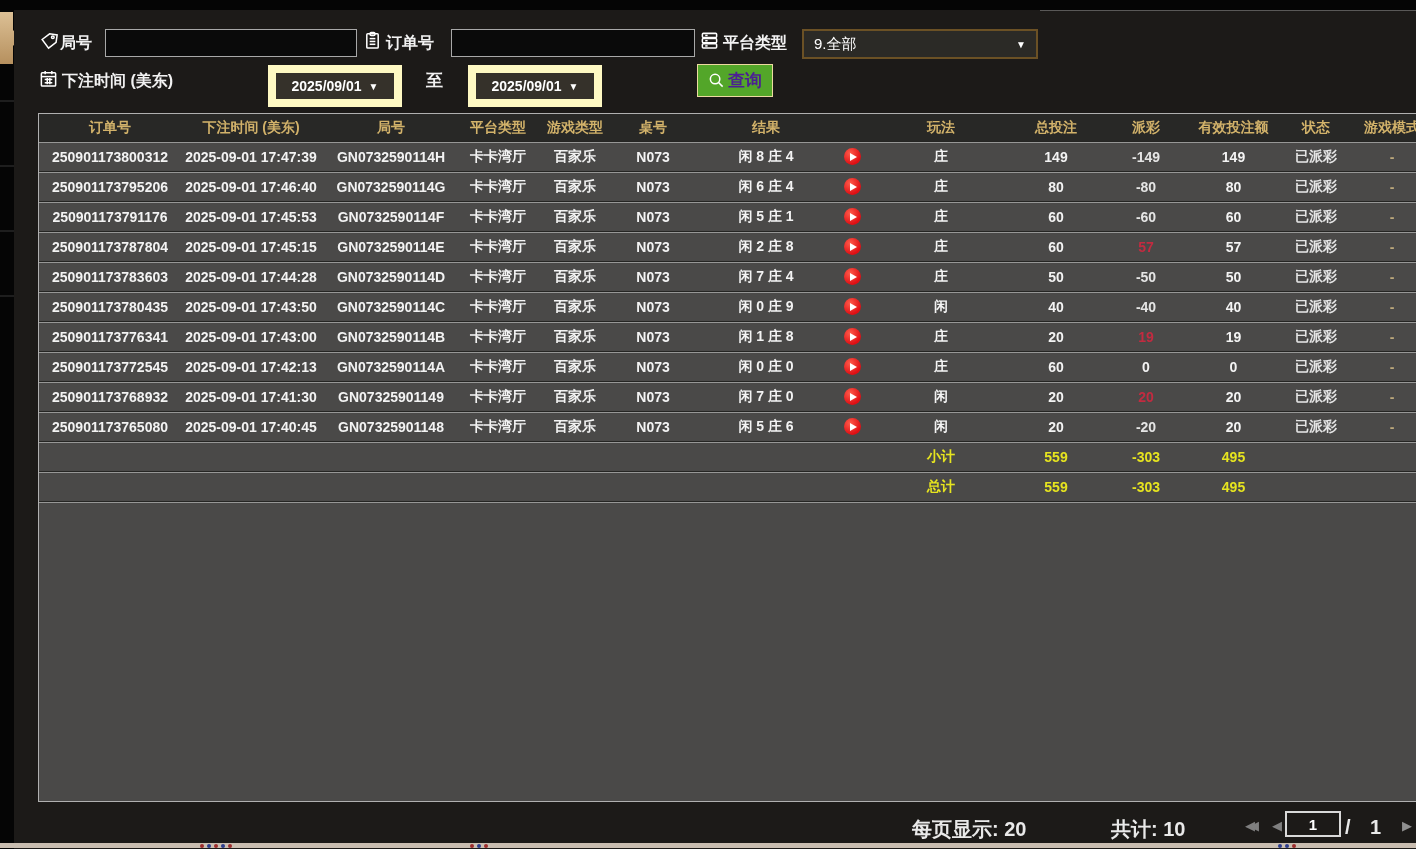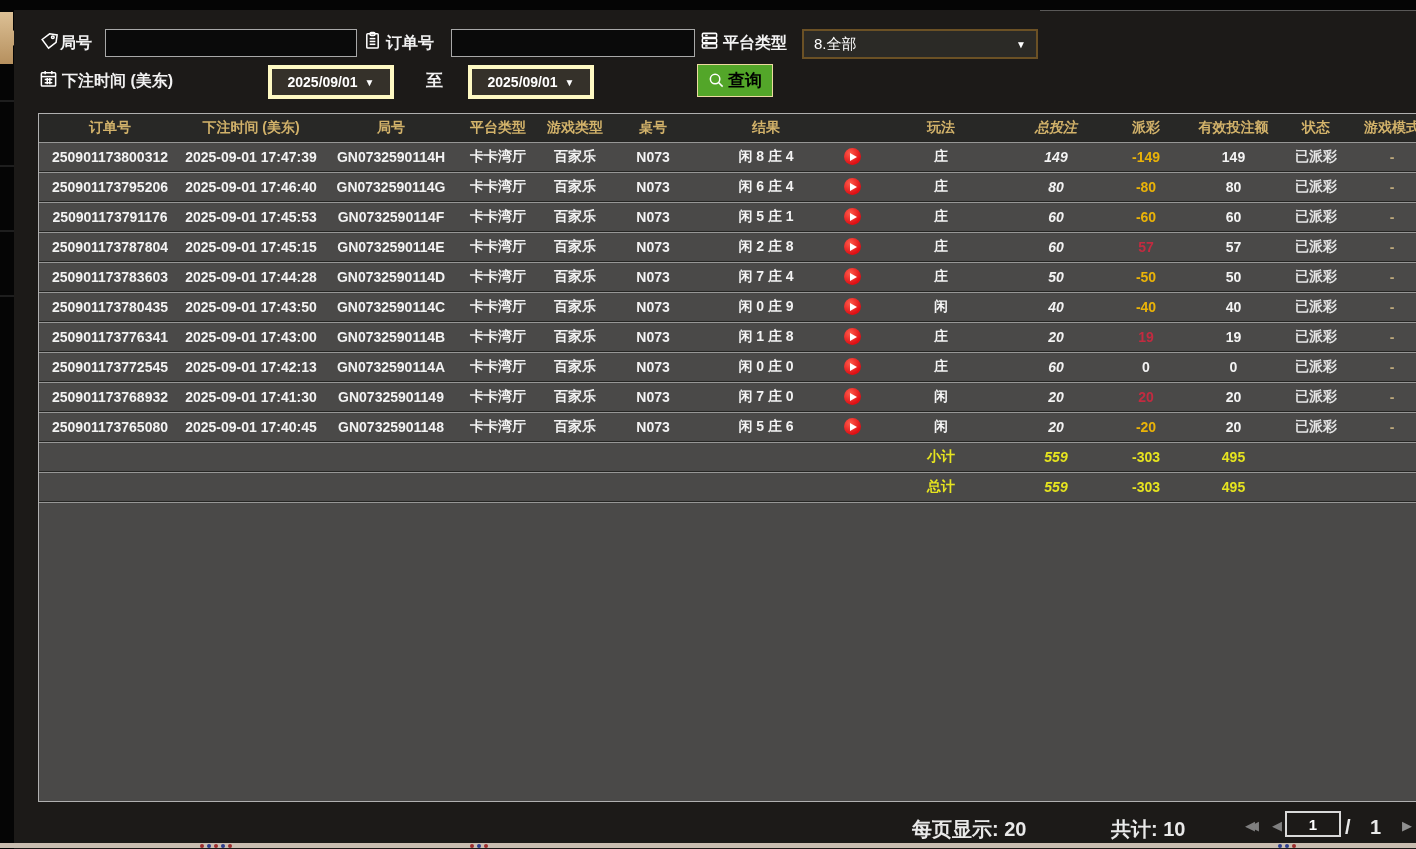--- a/index.html
+++ b/index.html
@@ -13,49 +13,49 @@
             clip-path:polygon(0 0,13px 0,13px 18px,20px 26px,13px 34px,13px 52px,0 52px);}
   .topbar{position:absolute;left:0;top:0;width:1416px;height:10px;background:#050505;}
   
   .panel{position:absolute;left:14px;top:10px;width:1402px;height:839px;background:#1c1a18;}
   .top-edge{position:absolute;left:1026px;top:0;width:376px;height:1px;background:#8d8d8d;opacity:.55;}
   
   .flabel{position:absolute;color:#f2f2f2;font-size:16px;font-weight:bold;line-height:26px;white-space:nowrap;}
   .ficon{position:absolute;width:19px;height:19px;}
   .tinput{position:absolute;height:26px;background:#0a0a0a;border:1px solid #a8a8a8;color:#eee;
           font-size:14px;padding:0 6px;box-sizing:content-box;outline:none;}
-  .dselect{position:absolute;height:26px;background:#35312a;border:4px solid #fef9c3;color:#fff;
+  .dselect{position:absolute;height:26px;background:#35312a;border:8px solid #fef9c3;color:#fff;
            font-size:14px;font-weight:bold;display:flex;align-items:center;justify-content:center;
            gap:7px;cursor:pointer;}
   .dselect .caret,.pselect .caret{font-size:10px;color:#fff;}
   .pselect{position:absolute;height:26px;background:#2b2a26;border:2px solid #6b5125;color:#fff;
            font-size:15px;display:flex;align-items:center;padding:0 10px;cursor:pointer;}
   .pselect .pval{flex:1;}
   .qbtn{position:absolute;left:683px;top:54px;width:74px;height:31px;background:#53a629;
-        border:1px solid #ecd9a0;color:#000000;font-size:17px;font-weight:bold;display:flex;
+        border:1px solid #ecd9a0;color:#4c1d95;font-size:17px;font-weight:bold;display:flex;
         align-items:center;justify-content:center;gap:3px;cursor:pointer;}
   
   .gtable{position:absolute;left:24px;top:103px;width:1399px;height:687px;
           border:1px solid #b0b0b0;background:#403f3e;overflow:hidden;}
   .thead{display:flex;height:27px;background:#282826;align-items:center;}
   .thead .cell{color:#d2b26a;font-size:14px;font-weight:bold;}
   .trow{display:flex;height:29px;background:#4a4948;align-items:center;border-top:1px solid #252523;
         box-shadow:inset 0 1px 0 rgba(165,165,165,.85);}
   .filler{height:300px;background:#4a4948;border-top:1px solid #252523;
           box-shadow:inset 0 1px 0 rgba(165,165,165,.85);}
   .cell{text-align:center;color:#f3f3f3;font-size:14px;font-weight:600;white-space:nowrap;overflow:visible;}
   .c1{width:142px;} .c2{width:140px;} .c3{width:140px;} .c4{width:74px;} .c5{width:80px;}
   .c6{width:76px;} .c7{width:190px;display:flex;align-items:center;} .c8{width:120px;}
-  .c9{width:110px;font-style:italic;} .c10{width:70px;} .c11{width:105px;} .c12{width:60px;} .c13{width:92px;}
+  .c9{width:110px;} .c10{width:70px;} .c11{width:105px;} .c12{width:60px;} .c13{width:92px;}
   .c7 .rtext{display:inline-block;width:150px;text-align:center;}
   .play-icon{display:inline-block;width:17px;height:17px;margin-left:3px;border-radius:50%;
              background:radial-gradient(circle at 35% 30%,#ff5a4a,#df0f14 70%);position:relative;cursor:pointer;}
   .play-icon::after{content:"";position:absolute;left:6px;top:4.5px;border-left:7px solid #fff;
                     border-top:4px solid transparent;border-bottom:4px solid transparent;}
-  .pay-neg{color:#eab308;} .pay-pos{color:#c22b40;} .pay-zero{color:#f3f3f3;}
+  .pay-neg{color:#e5e5e5;} .pay-pos{color:#c22b40;} .pay-zero{color:#f3f3f3;}
   .val-status{color:#e5e5e5;} .val-mode{color:#bda97c;font-weight:bold;}
   .sumrow .cell{color:#e6e41f;font-weight:bold;}
   
   .ftext{position:absolute;color:#e9e9e9;font-size:20px;font-weight:600;white-space:nowrap;}
   .pgicon{position:absolute;color:#7f7f7f;font-size:13px;cursor:pointer;line-height:16px;}
   .pg-first{letter-spacing:-6px;}
   .pagebox{position:absolute;left:1271px;top:801px;width:48px;height:20px;border:2px solid #d9d9d9;
            background:transparent;color:#fff;font-size:15px;font-weight:bold;text-align:center;outline:none;}
   
   .bstrip{position:absolute;left:0;top:843px;width:1416px;height:5px;background:#c9bdb0;}
@@ -99,21 +99,21 @@
     <svg class="ficon icon-svg" style="left:686px;top:21px" viewBox="0 0 20 20">
       <rect x="2.5" y="2.5" width="15" height="4.4" rx="1"></rect>
         <rect x="2.5" y="8" width="15" height="4.4" rx="1"></rect>
         <rect x="2.5" y="13.5" width="15" height="4.4" rx="1"></rect>
       <line x1="5.5" y1="4.7" x2="8" y2="4.7"></line>
         <line x1="5.5" y1="10.2" x2="8" y2="10.2"></line>
         <line x1="5.5" y1="15.7" x2="8" y2="15.7"></line>
     </svg>
     <div class="flabel" style="left:709px;top:20px">平台类型</div>
     <div class="pselect" style="left:788px;top:19px;width:212px">
-      <span class="pval">8.全部</span>
+      <span class="pval">9.全部</span>
       <span class="caret">▼</span>
     </div>
 
     <svg class="ficon icon-svg" style="left:25px;top:59px" viewBox="0 0 20 20">
       <rect x="2.5" y="4" width="15" height="14" rx="1"></rect>
         <line x1="2.5" y1="8" x2="17.5" y2="8"></line>
       <line x1="6.5" y1="2" x2="6.5" y2="5.5"></line>
         <line x1="13.5" y1="2" x2="13.5" y2="5.5"></line>
       <line x1="6" y1="11" x2="14" y2="11"></line>
         <line x1="6" y1="14.5" x2="14" y2="14.5"></line>

